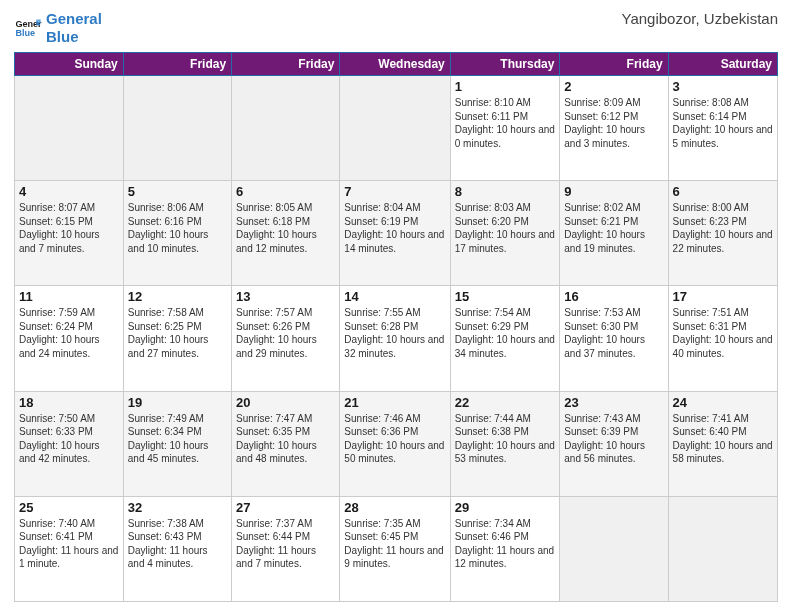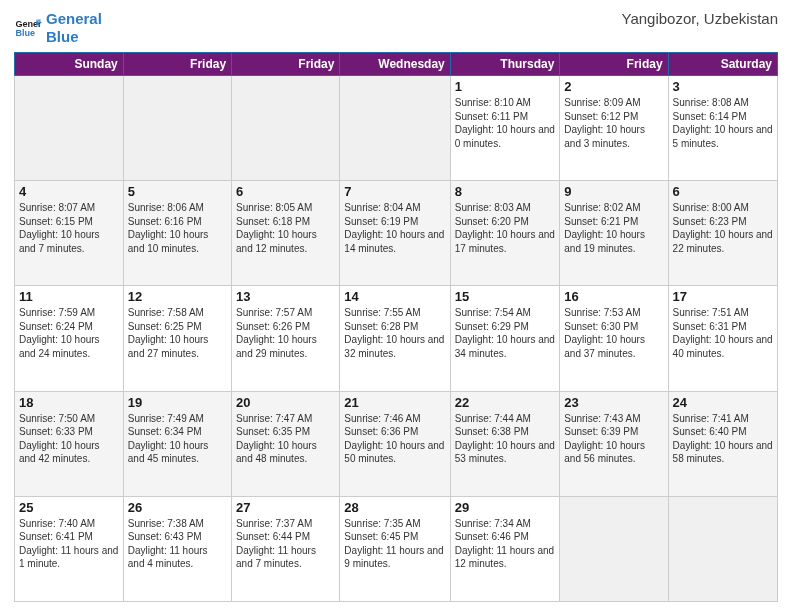--- a/index.html
+++ b/index.html
@@ -245,21 +245,21 @@
             <span class="day-num">24</span>
             <div class="day-info">Sunrise: 7:41 AM<br>Sunset: 6:40 PM<br>Daylight: 10 hours and 58 minutes.</div>
           </td>
         </tr>
         <tr>
           <td>
             <span class="day-num">25</span>
             <div class="day-info">Sunrise: 7:40 AM<br>Sunset: 6:41 PM<br>Daylight: 11 hours and 1 minute.</div>
           </td>
           <td>
-            <span class="day-num">26</span>
+            <span class="day-num">32</span>
             <div class="day-info">Sunrise: 7:38 AM<br>Sunset: 6:43 PM<br>Daylight: 11 hours and 4 minutes.</div>
           </td>
           <td>
             <span class="day-num">27</span>
             <div class="day-info">Sunrise: 7:37 AM<br>Sunset: 6:44 PM<br>Daylight: 11 hours and 7 minutes.</div>
           </td>
           <td>
             <span class="day-num">28</span>
             <div class="day-info">Sunrise: 7:35 AM<br>Sunset: 6:45 PM<br>Daylight: 11 hours and 9 minutes.</div>
           </td>

